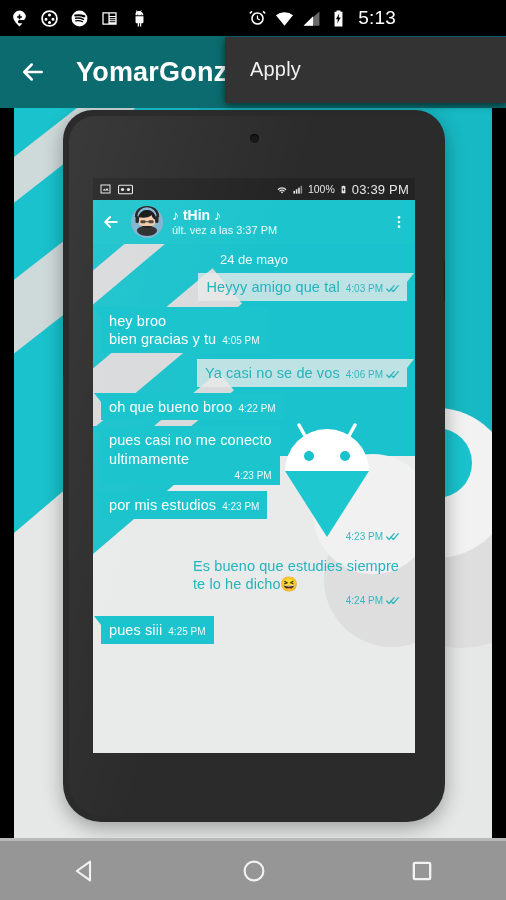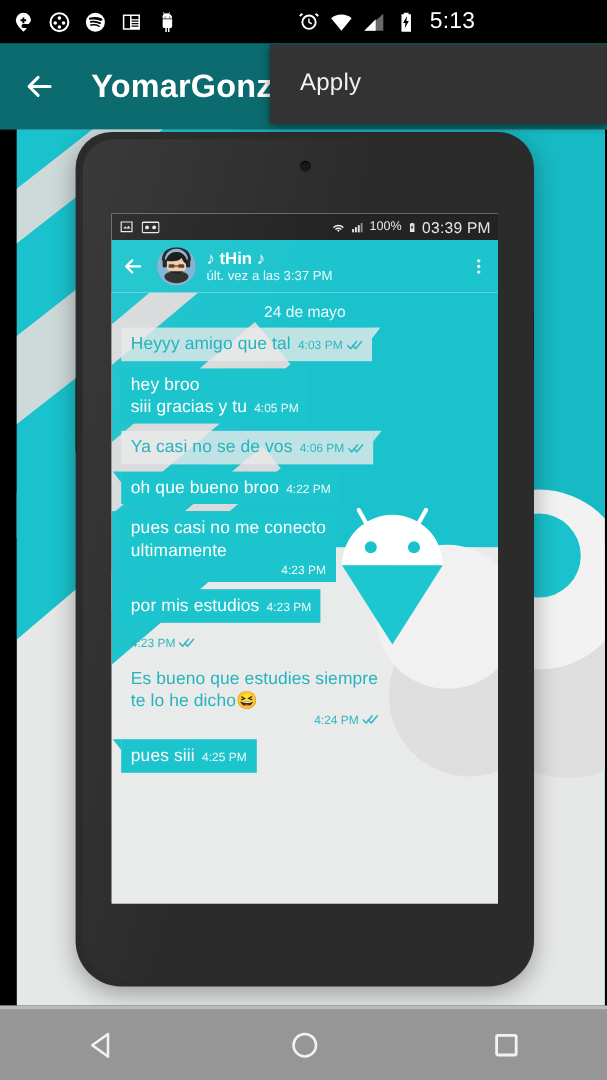--- a/index.html
+++ b/index.html
@@ -26,21 +26,21 @@
                  white-space:nowrap;overflow:hidden;letter-spacing:.2px;}
 
   
   .menu{position:absolute;left:225px;top:37px;width:281px;background:#333333;
         box-shadow:0 2px 7px rgba(0,0,0,.55);padding:6px 0 8px 0;z-index:40;}
   .menu-item{color:#f1f1f1;font-size:20px;padding:15px 0 15px 25px;line-height:1.1;
              letter-spacing:.2px;}
 
   
   .wall{position:absolute;left:14px;top:108px;width:478px;height:730px;overflow:hidden;
-        background:#7dd3fc;padding-left:12px;}
+        background:#eab308;}
   .wall-top{position:absolute;left:0;top:0;width:100%;height:345px;background:#17b9c4;}
   .wall-dk{position:absolute;left:0;top:0;width:185px;height:345px;background:#19c2cc;}
   .stripe{position:absolute;background:#d8dada;transform:rotate(-38deg);
           transform-origin:top left;opacity:.95;}
   .s1{left:-60px;top:96px;width:300px;height:36px;}
   .s2{left:-100px;top:250px;width:330px;height:58px;}
   .s3{left:-36px;top:330px;width:250px;height:30px;}
   .wall-bot{position:absolute;left:0;top:345px;width:100%;height:385px;background:#e6e7e7;}
   .teal-tri{position:absolute;left:0;top:255px;width:0;height:0;
             border-left:200px solid #19c2cc;border-bottom:170px solid transparent;}
@@ -95,21 +95,21 @@
   .cw3{left:-20px;top:250px;width:190px;height:24px;}
   .cw-tri{position:absolute;left:0;top:182px;width:0;height:0;
           border-left:150px solid #19c2cc;border-bottom:128px solid transparent;}
   .cw-c1{position:absolute;right:-18px;top:210px;width:120px;height:120px;border-radius:50%;background:#f1f1f1;}
   .cw-c2{position:absolute;right:-44px;top:268px;width:135px;height:135px;border-radius:50%;background:#dededf;}
   .droid{position:absolute;left:186px;top:165px;width:96px;height:130px;}
 
   .msgs{position:relative;padding:4px 8px 0 8px;z-index:3;}
   .daychip{text-align:center;color:#eafcfd;font-size:13px;margin:4px 0 6px 0;}
   .row{display:flex;margin-bottom:6px;}
-  .row.out{}
+  .row.out{justify-content:flex-end;}
   .row.in{justify-content:flex-start;}
   .bub{max-width:88%;padding:5px 8px 4px 8px;position:relative;}
   .bub.out{background:rgba(233,234,234,.80);color:#24b4bd;}
   .bub.out.clear{background:transparent;}
   .bub.in{background:#1cc4cd;color:#ffffff;}
   .bub .txt{font-size:14.5px;line-height:1.22;letter-spacing:.1px;}
   .meta{font-size:10px;opacity:.92;white-space:nowrap;}
   .meta.inline{display:inline;margin-left:6px;}
   .meta.blk{display:block;text-align:right;margin-top:1px;}
   .tick{display:inline-block;vertical-align:-1px;margin-left:3px;}
@@ -273,21 +273,21 @@
             <div class="daychip">24 de mayo</div>
             <div id="msg-slot">
                 <div class="row out">
                   <div class="bub out has-tail"><span class="txt" style="white-space: pre-line;">Heyyy amigo que tal</span><span class="meta inline"><span>4:03 PM</span><svg class="tick" width="13" height="9" viewBox="0 0 18 12" fill="none" stroke="currentColor" stroke-width="1.8" stroke-linecap="round" stroke-linejoin="round">
                         <path d="M1 6.6l3.4 3.6L11.2 2"></path>
                         <path d="M6.8 6.6l3.4 3.6L17 2"></path>
                       </svg></span></div>
                 </div>
                 <div class="row in">
                   <div class="bub in has-tail"><span class="txt" style="white-space: pre-line;">hey broo
-siii gracias y tu</span><span class="meta inline"><span>4:05 PM</span></span></div>
+bien gracias y tu</span><span class="meta inline"><span>4:05 PM</span></span></div>
                 </div>
                 <div class="row out">
                   <div class="bub out has-tail"><span class="txt" style="white-space: pre-line;">Ya casi no se de vos</span><span class="meta inline"><span>4:06 PM</span><svg class="tick" width="13" height="9" viewBox="0 0 18 12" fill="none" stroke="currentColor" stroke-width="1.8" stroke-linecap="round" stroke-linejoin="round">
                         <path d="M1 6.6l3.4 3.6L11.2 2"></path>
                         <path d="M6.8 6.6l3.4 3.6L17 2"></path>
                       </svg></span></div>
                 </div>
                 <div class="row in">
                   <div class="bub in has-tail"><span class="txt" style="white-space: pre-line;">oh que bueno broo</span><span class="meta inline"><span>4:22 PM</span></span></div>
                 </div>

